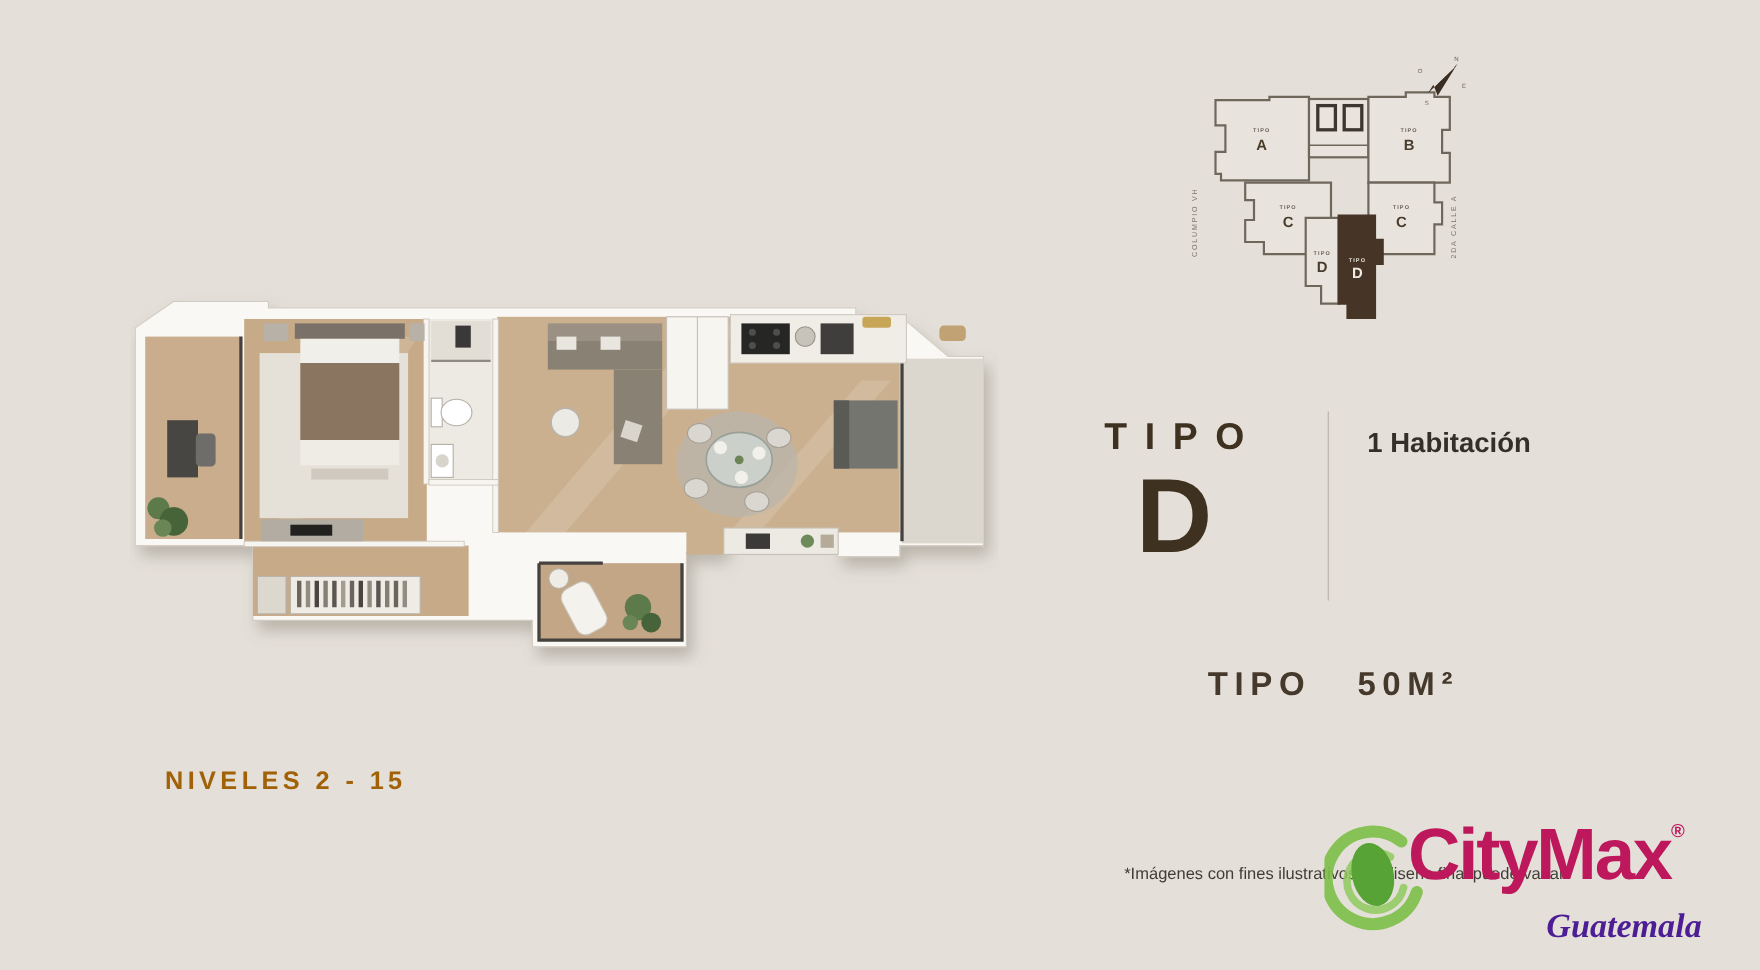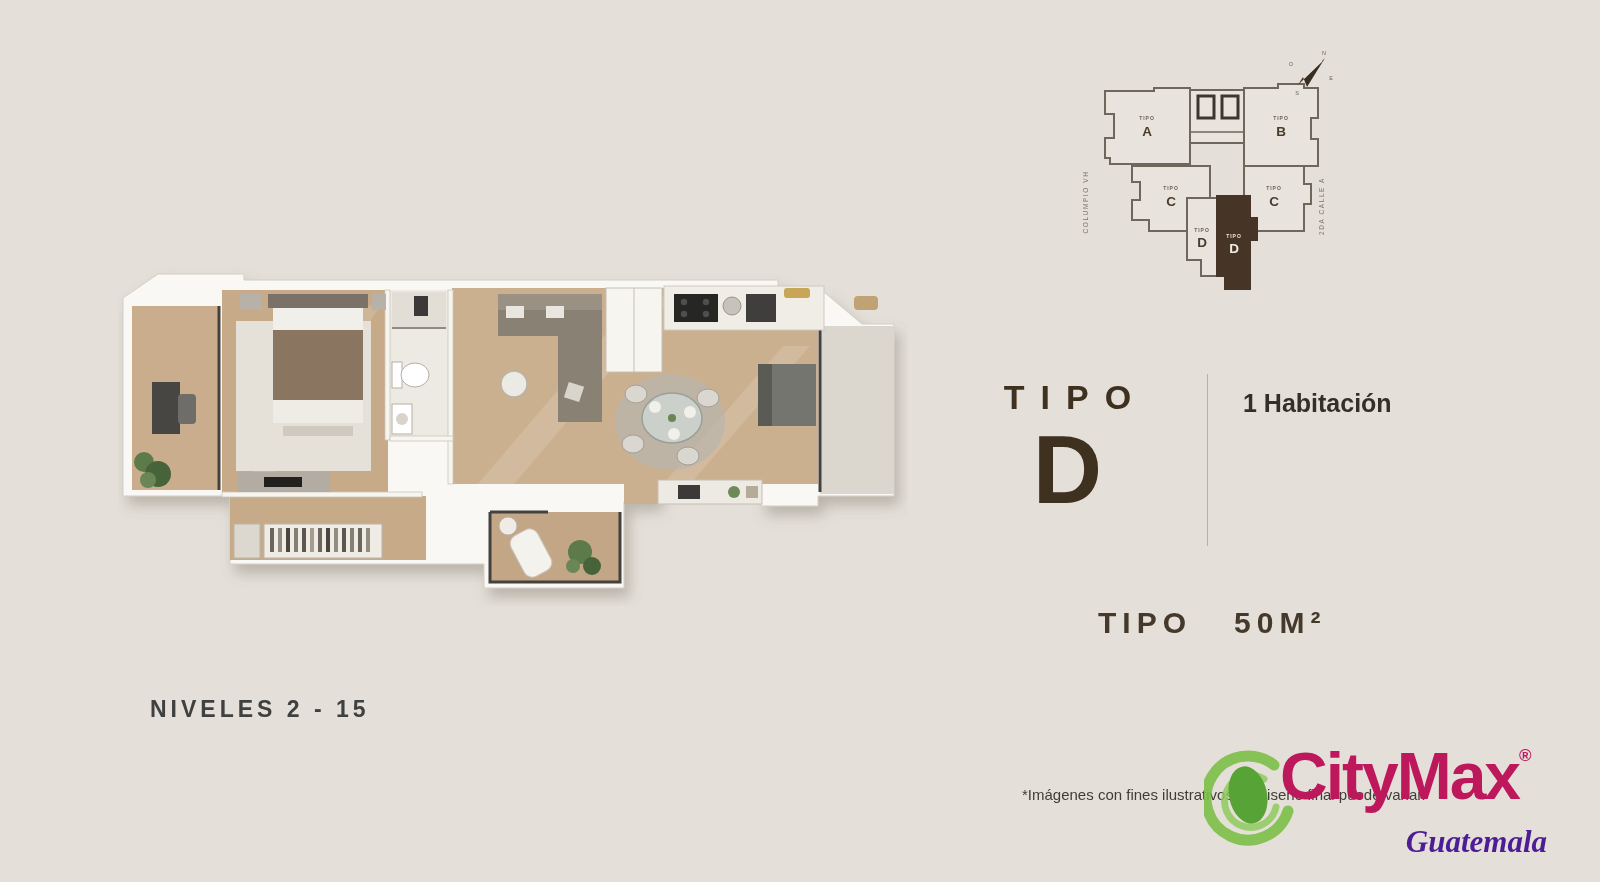--- a/index.html
+++ b/index.html
@@ -27,21 +27,21 @@
   #tipo-block{left:980px;top:378px;width:175px;text-align:center;color:#3f3120;}
   #tipo-label{font-size:34px;font-weight:bold;letter-spacing:16px;padding-left:16px;}
   #tipo-letter{font-size:96px;font-weight:bold;line-height:90px;margin-top:8px;}
   #divider{left:1207px;top:374px;width:1px;height:172px;background:#b7b0a6;}
   #features{left:1243px;top:386px;color:#33302a;font-size:25px;font-weight:600;}
   #features .feature{height:41px;line-height:34px;}
   #total-line{left:1098px;top:606px;color:#44392a;font-size:30px;font-weight:bold;letter-spacing:6px;white-space:nowrap;}
   #total-line .gap{display:inline-block;width:42px;}
 
   
-  #levels{left:150px;top:696px;font-size:23px;font-weight:bold;letter-spacing:4px;color:#404040;}
+  #levels{left:150px;top:696px;font-size:23px;font-weight:bold;letter-spacing:4px;color:#a16207;}
 
   
   #disclaimer{left:1022px;top:786px;font-size:15px;color:#403c36;z-index:1;}
   #logo{left:1190px;top:738px;width:385px;height:140px;z-index:2;}
   #logo-icon{position:absolute;left:14px;top:10px;width:100px;height:112px;}
   #brand-name{position:absolute;left:90px;top:0px;font-size:66px;font-weight:bold;letter-spacing:-2px;color:#be185d;white-space:nowrap;}
   #brand-reg{font-size:17px;vertical-align:38px;letter-spacing:0;}
   #brand-region{position:absolute;right:28px;top:86px;font-family:"Liberation Serif", serif;font-style:italic;font-weight:bold;font-size:31px;color:#4c1d95;}
 </style>
 </head>

